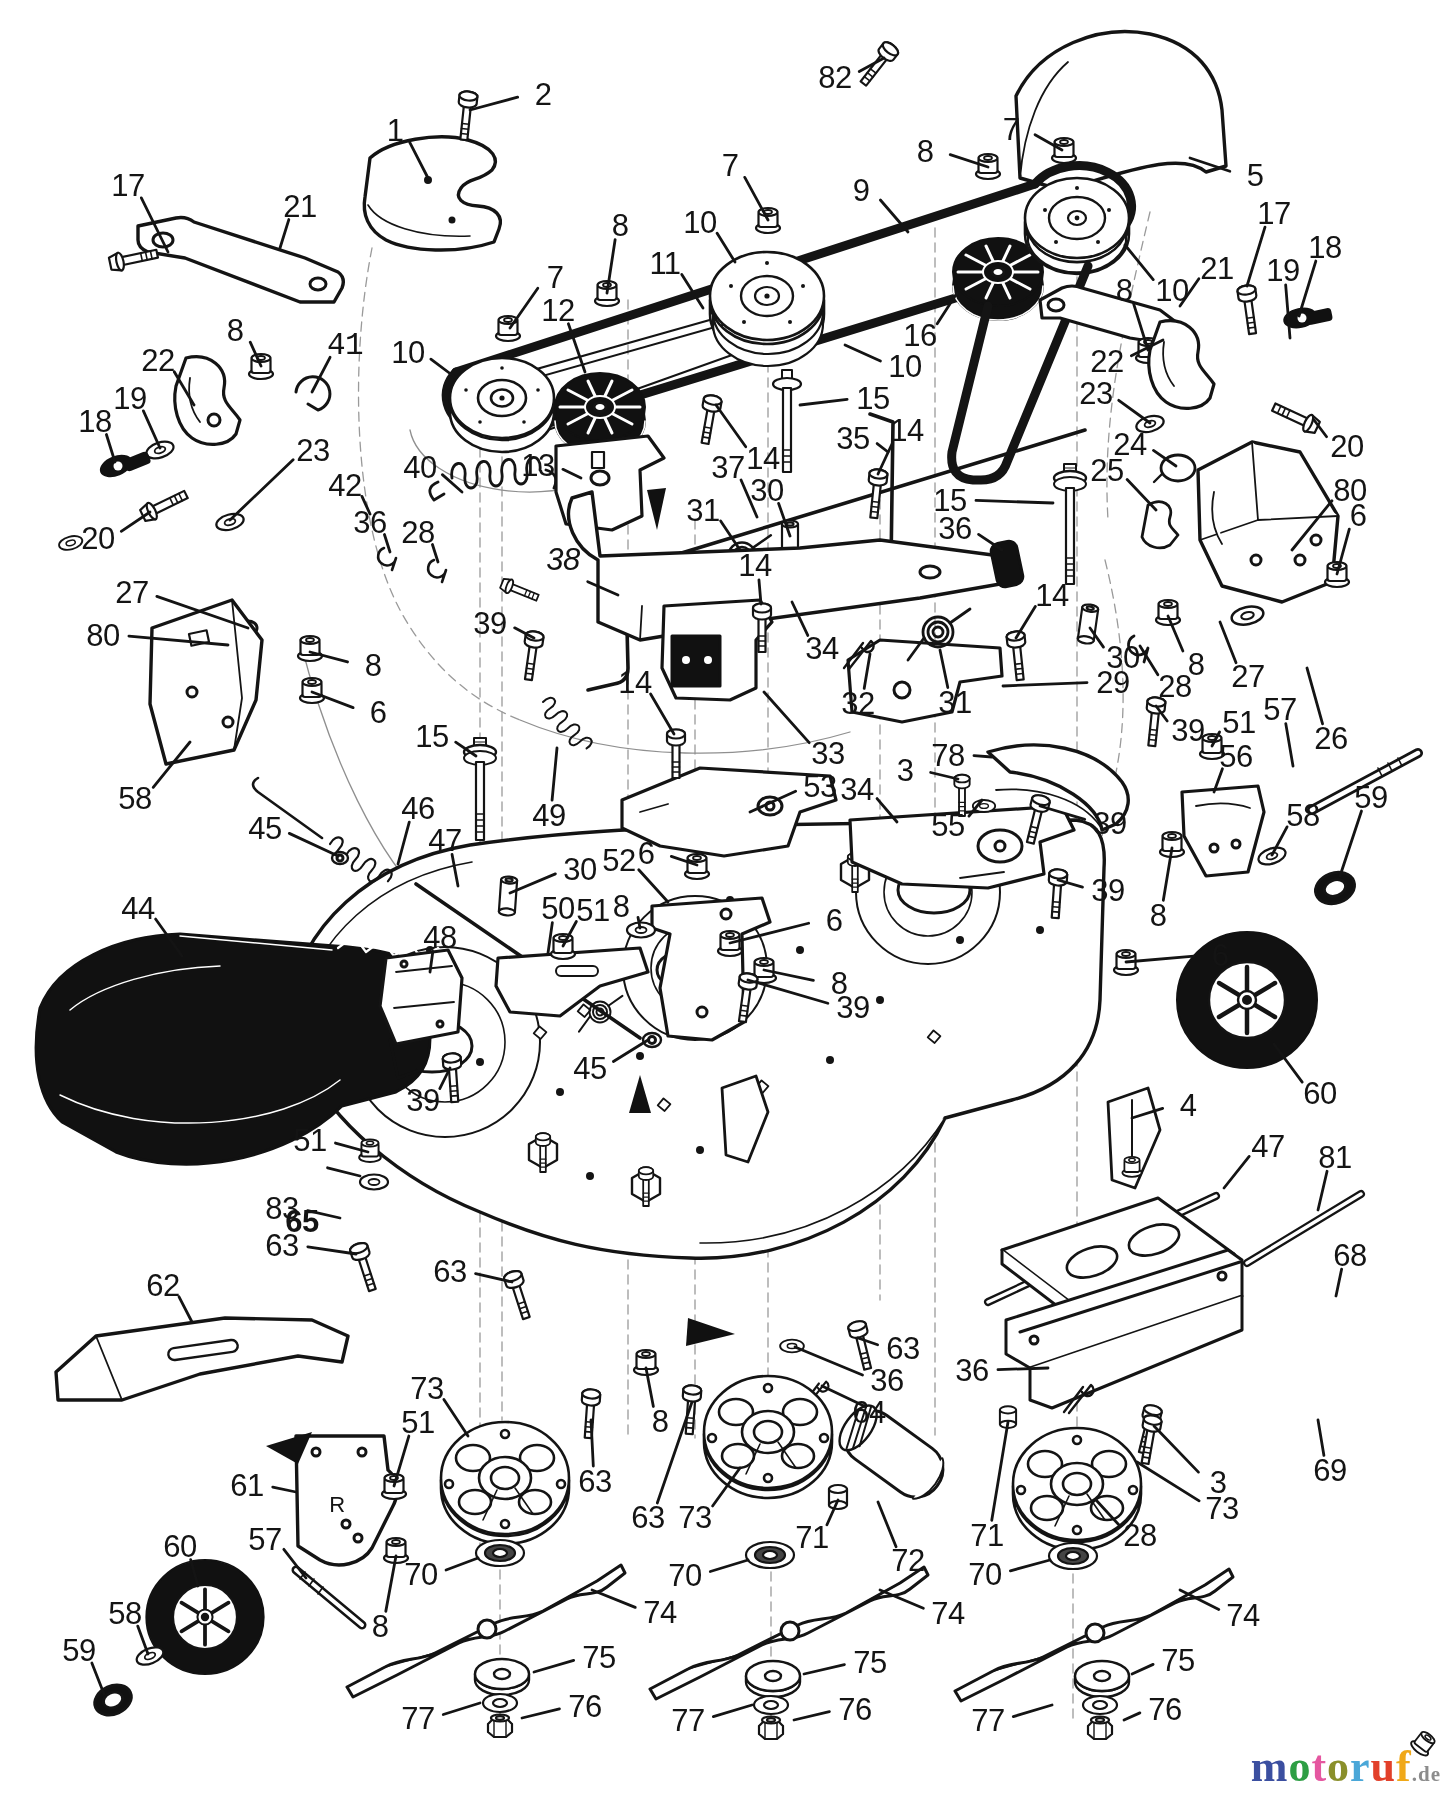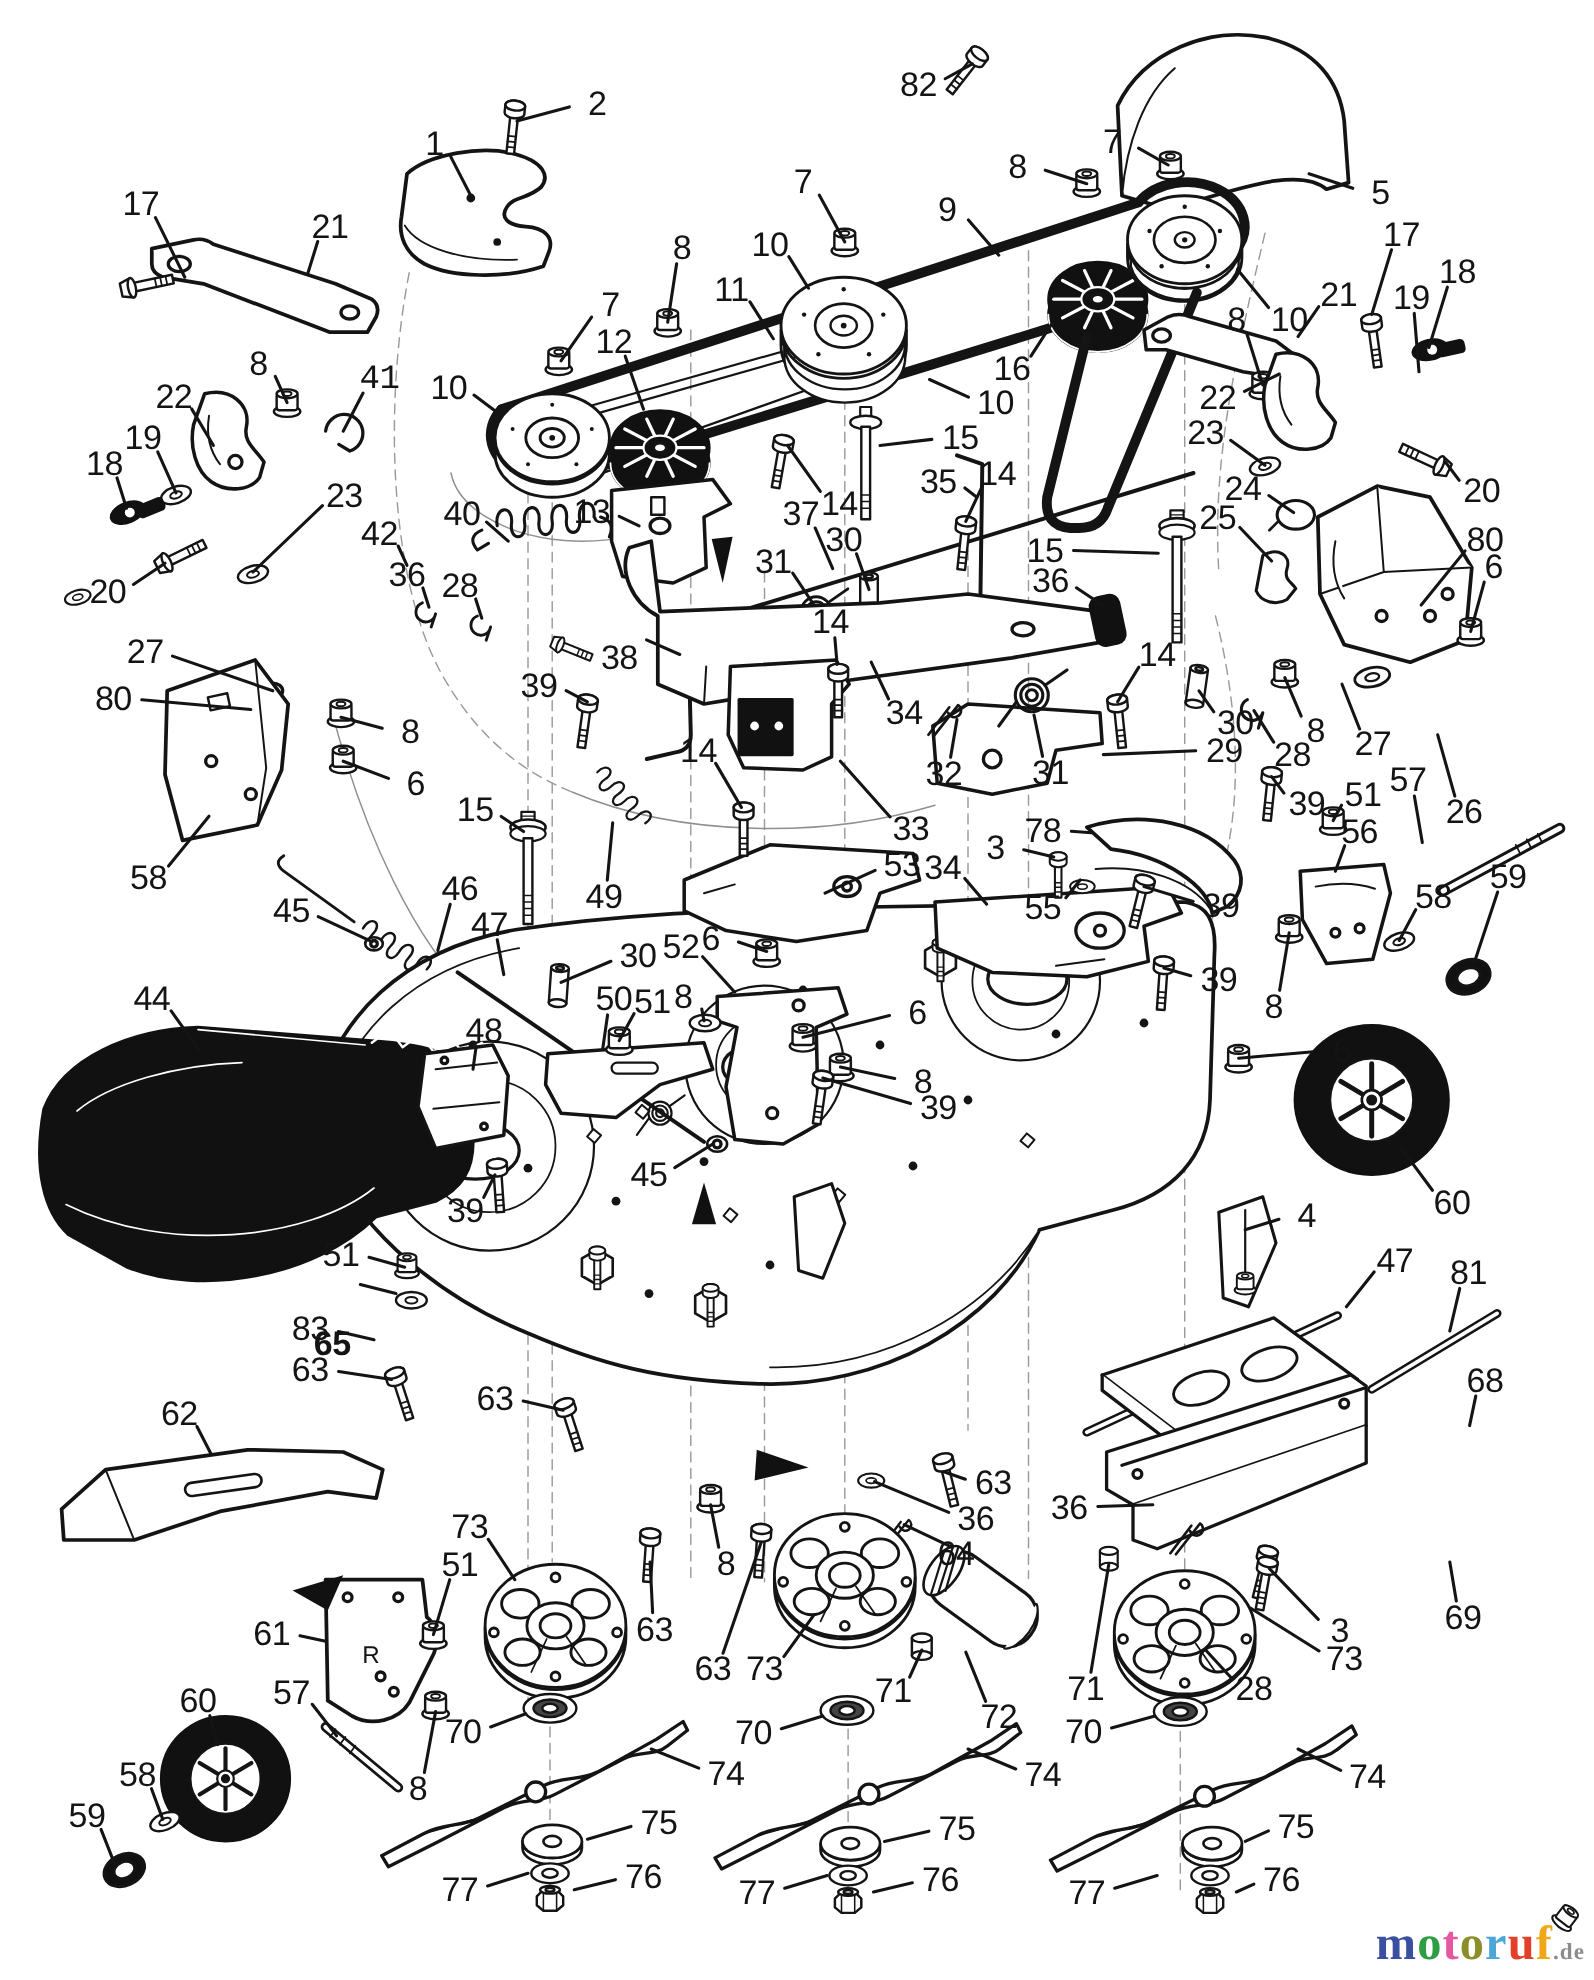--- a/index.html
+++ b/index.html
@@ -843,21 +843,21 @@
       <div class="part-label" style="left: 1280px; top: 709px;">57</div>
       <div class="part-label" style="left: 1236px; top: 756px;">56</div>
       <div class="part-label" style="left: 1303px; top: 815px;">58</div>
       <div class="part-label" style="left: 1371px; top: 797px;">59</div>
       <div class="part-label" style="left: 538px; top: 465px;">13</div>
       <div class="part-label" style="left: 420px; top: 467px;">40</div>
       <div class="part-label" style="left: 728px; top: 467px;">37</div>
       <div class="part-label" style="left: 763px; top: 458px;">14</div>
       <div class="part-label" style="left: 767px; top: 490px;">30</div>
       <div class="part-label" style="left: 703px; top: 510px;">31</div>
-      <div class="part-label" style="left: 563px; top: 598px;">38</div>
+      <div class="part-label" style="left: 563px; top: 559px; font-style: italic;">38</div>
       <div class="part-label" style="left: 490px; top: 623px;">39</div>
       <div class="part-label" style="left: 635px; top: 682px;">14</div>
       <div class="part-label" style="left: 755px; top: 565px;">14</div>
       <div class="part-label" style="left: 822px; top: 648px;">34</div>
       <div class="part-label" style="left: 858px; top: 703px;">32</div>
       <div class="part-label" style="left: 955px; top: 702px;">31</div>
       <div class="part-label" style="left: 828px; top: 753px;">33</div>
       <div class="part-label" style="left: 820px; top: 786px;">53</div>
       <div class="part-label" style="left: 857px; top: 789px;">34</div>
       <div class="part-label" style="left: 905px; top: 770px;">3</div>

